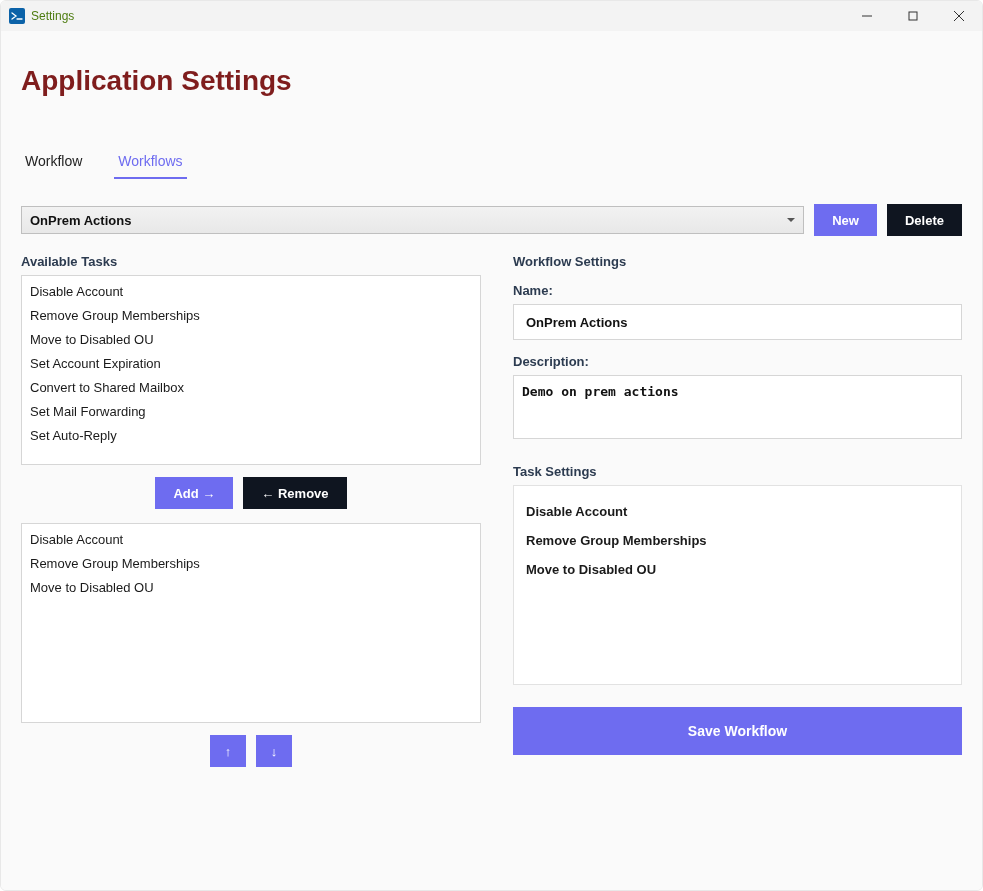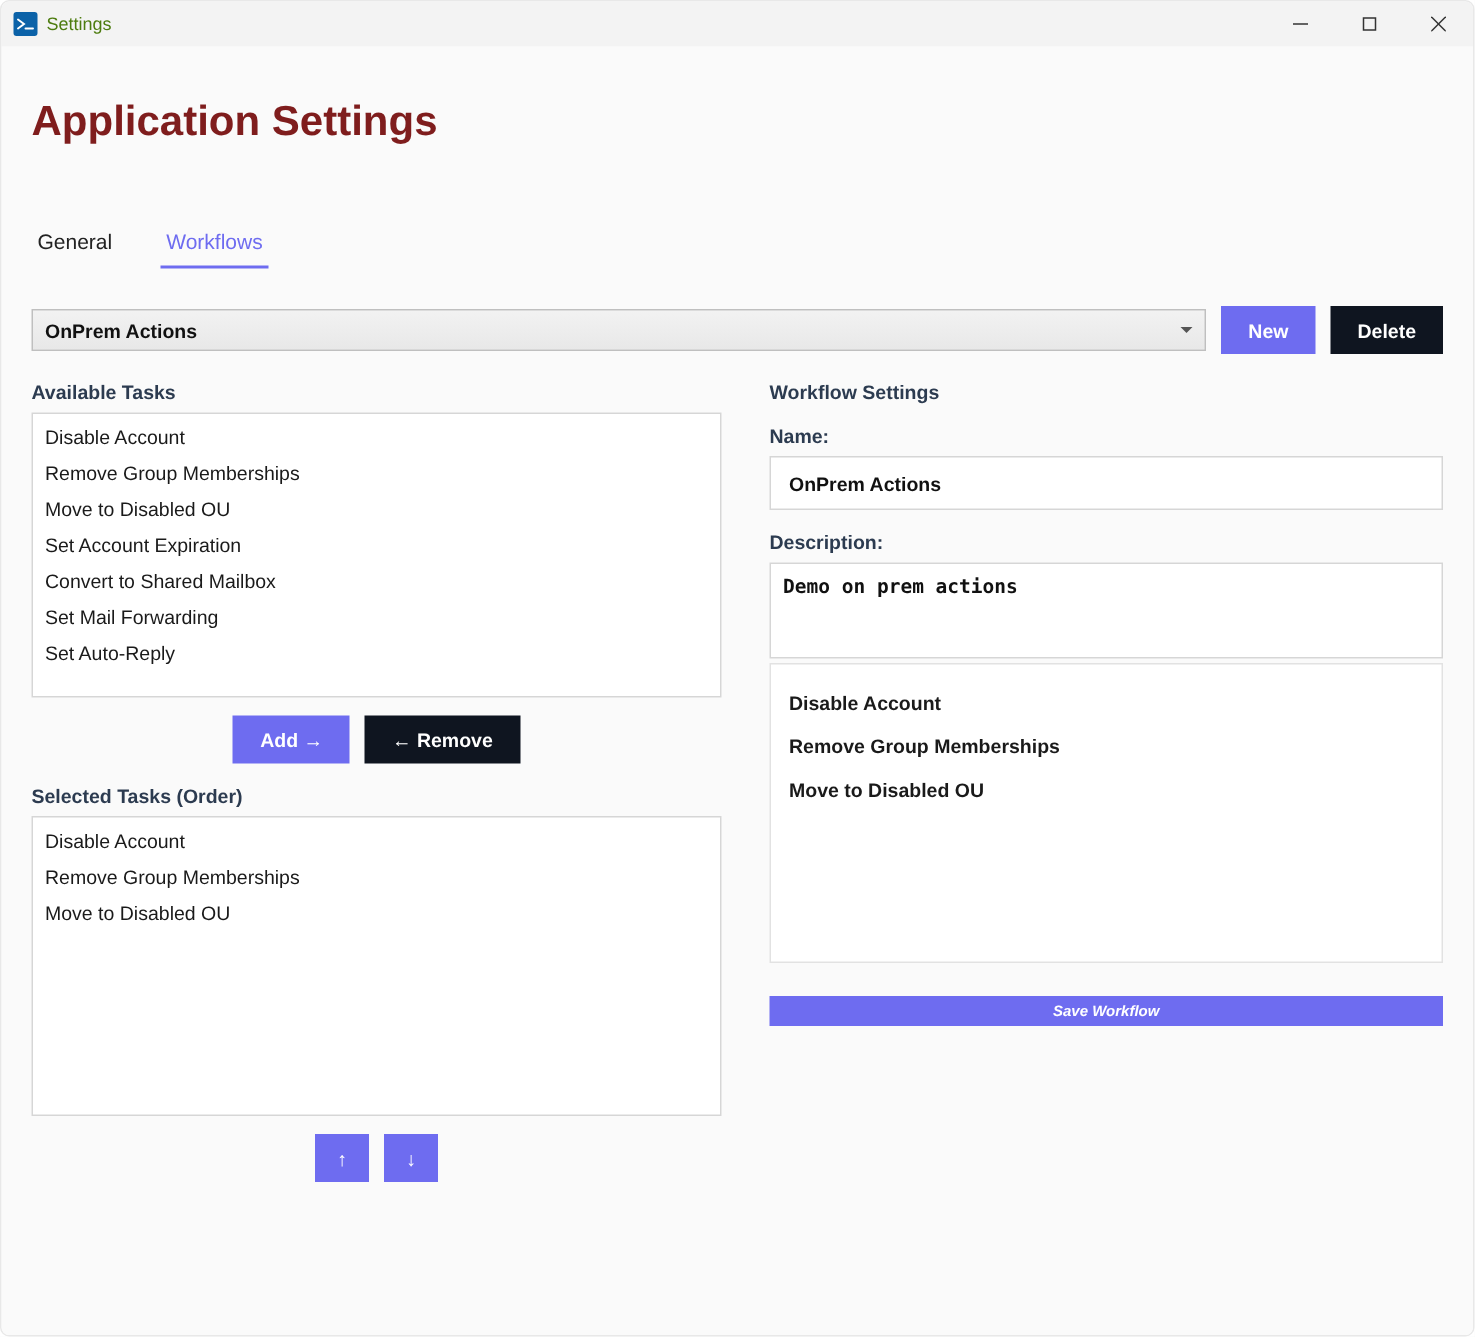--- a/index.html
+++ b/index.html
@@ -210,28 +210,27 @@
     .task-settings-box .ts-item {
       font-size: 13px;
       font-weight: 600;
       color: #1a1a1a;
       margin: 0 0 14px 0;
     }
 
     .save-row { margin-top: 22px; }
     .save-btn {
       width: 100%;
-      height: 20px;
+      height: 48px;
       background: #6e6cf0;
       color: #ffffff;
       border: none;
-      font-size: 10px;
-      font-weight: 600;
-      cursor: pointer;
-      font-style: italic;
+      font-size: 14px;
+      font-weight: 600;
+      cursor: pointer;
     }
 
     
     .task-settings-box::-webkit-scrollbar { width: 14px; }
     .task-settings-box::-webkit-scrollbar-track { background: #f1f1f1; }
     .task-settings-box::-webkit-scrollbar-thumb { background: #c9c9c9; }
     .task-settings-box::-webkit-scrollbar-button {
       height: 14px; background: #f1f1f1;
     }
   </style>
@@ -262,21 +261,21 @@
           <line x1="10" y1="0" x2="0" y2="10"></line>
         </svg>
     </div>
   </div>
 </div>
 
 <div class="client">
   <div class="page-title">Application Settings</div>
 
   <div class="tabs">
-    <div class="tab">General</div>
+    <div class="tab">Workflow</div>
     <div class="tab active">Workflows</div>
   </div>
 
   <div class="toolbar-row">
     <div class="workflow-select">
       <span>OnPrem Actions</span>
     </div>
     <button class="btn btn-primary">New</button>
     <button class="btn btn-dark">Delete</button>
   </div>
@@ -293,21 +292,20 @@
         <div class="list-item">Convert to Shared Mailbox</div>
         <div class="list-item">Set Mail Forwarding</div>
         <div class="list-item">Set Auto-Reply</div>
       </div>
 
       <div class="mid-buttons">
         <button class="btn btn-primary">Add →</button>
         <button class="btn btn-dark">← Remove</button>
       </div>
 
-      <div class="section-label">Selected Tasks (Order)</div>
       <div class="listbox tall2">
         <div class="list-item">Disable Account</div>
         <div class="list-item">Remove Group Memberships</div>
         <div class="list-item">Move to Disabled OU</div>
       </div>
 
       <div class="reorder-buttons">
         <button class="btn btn-primary btn-sq">↑</button>
         <button class="btn btn-primary btn-sq">↓</button>
       </div>
@@ -315,20 +313,21 @@
 
     <div class="col-right">
       <div class="section-label">Workflow Settings</div>
 
       <div class="section-label-sm" style="font-weight:600;">Name:</div>
       <input type="text" class="input-text" value="OnPrem Actions" style="">
 
       <div class="section-label-sm" style="font-weight:600;">Description:</div>
       <textarea class="textarea" style="">Demo on prem actions</textarea>
 
+      <div class="section-label-sm" style="margin-top:22px;">Task Settings</div>
       <div class="task-settings-box">
         <div class="ts-item">Disable Account</div>
         <div class="ts-item">Remove Group Memberships</div>
         <div class="ts-item">Move to Disabled OU</div>
       </div>
 
       <div class="save-row">
         <button class="save-btn">Save Workflow</button>
       </div>
     </div>

